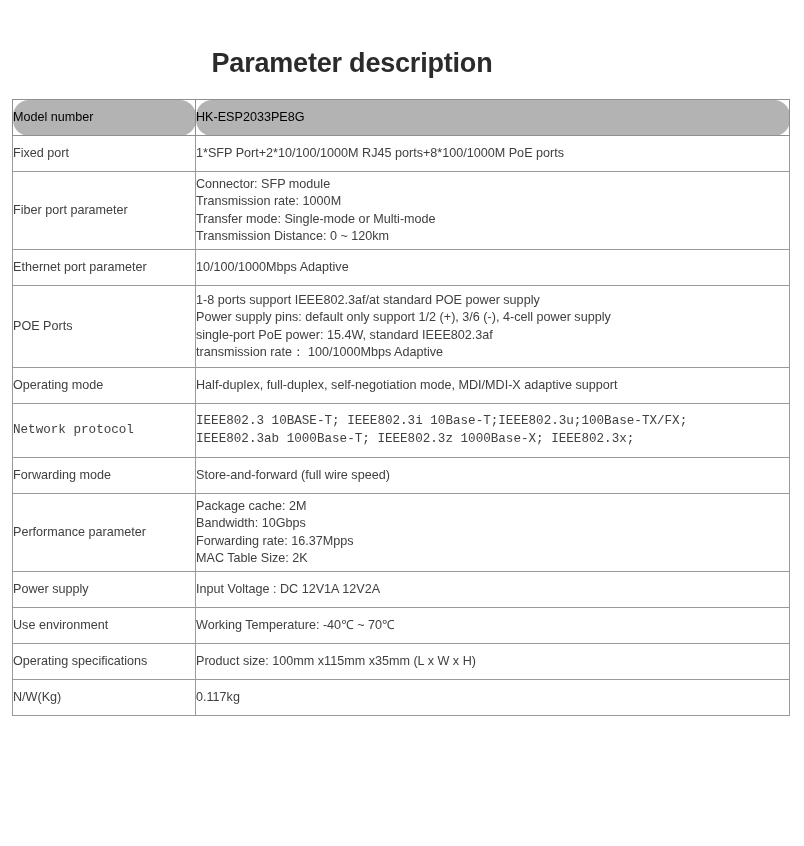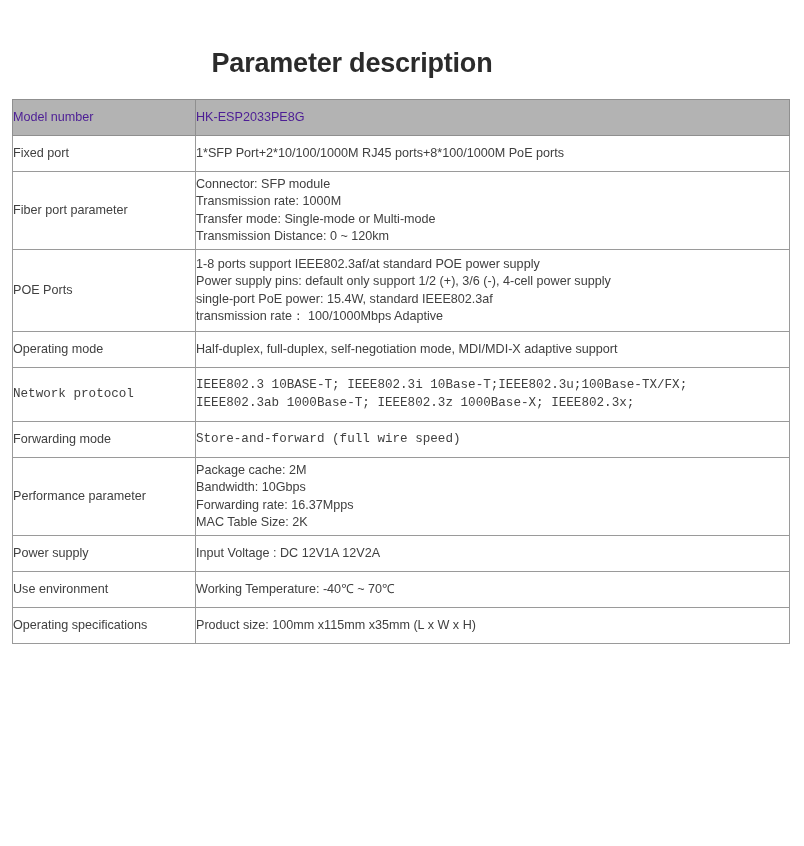--- a/index.html
+++ b/index.html
@@ -58,31 +58,32 @@
   .cell-value {
     padding: 6px 0 6px 22px;
     color: #333333;
   }
   tr.header-row td {
     background: #b3b3b3;
     border-color: #8f8f8f;
   }
   tr.header-row .cell-label,
   tr.header-row .cell-value {
-    color: #4c1d95;
+    color: #000000;
+    border-radius: 16px;
   }
   .multi-line {
     white-space: pre-line;
     margin-left: 16px;
   }
   .row-h-single { height: 36px; }
   .row-h-tall   { height: 78px; }
   .row-h-poe    { height: 82px; }
   .row-h-proto  { height: 54px; font-family: Liberation Mono, monospace; }
-  .pad-extra { padding-left: 24px; font-family: Liberation Mono, monospace; }
+  .pad-extra { padding-left: 24px; }
 </style>
 </head>
 <body>
 
 <div id="page">
 
   <div class="page-title">Parameter description</div>
 
   <table class="spec-table">
     <colgroup>
@@ -102,20 +103,24 @@
       </tr>
 
       <tr class="row-h-tall">
         <td class="cell-label">Fiber port parameter</td>
         <td class="cell-value multi-line">Connector: SFP module
 Transmission rate: 1000M
 Transfer mode: Single-mode or Multi-mode
 Transmission Distance:  0 ~ 120km</td>
       </tr>
 
+      <tr class="row-h-single">
+        <td class="cell-label">Ethernet port parameter</td>
+        <td class="cell-value">10/100/1000Mbps Adaptive</td>
+      </tr>
 
       <tr class="row-h-poe">
         <td class="cell-label">POE Ports</td>
         <td class="cell-value multi-line">1-8 ports support IEEE802.3af/at standard POE power supply
 Power supply pins: default only support 1/2 (+), 3/6 (-), 4-cell power supply
 single-port PoE power: 15.4W, standard IEEE802.3af
 transmission rate：  100/1000Mbps Adaptive</td>
       </tr>
 
       <tr class="row-h-single">
@@ -150,17 +155,21 @@
       <tr class="row-h-single">
         <td class="cell-label">Use environment</td>
         <td class="cell-value">Working Temperature: -40℃ ~ 70℃</td>
       </tr>
 
       <tr class="row-h-single">
         <td class="cell-label">Operating specifications</td>
         <td class="cell-value">Product size: 100mm x115mm x35mm (L x W x H)</td>
       </tr>
 
+      <tr class="row-h-single">
+        <td class="cell-label">N/W(Kg)</td>
+        <td class="cell-value">0.117kg</td>
+      </tr>
 
     </tbody>
   </table>
 
 </div>
 
 </body></html>

